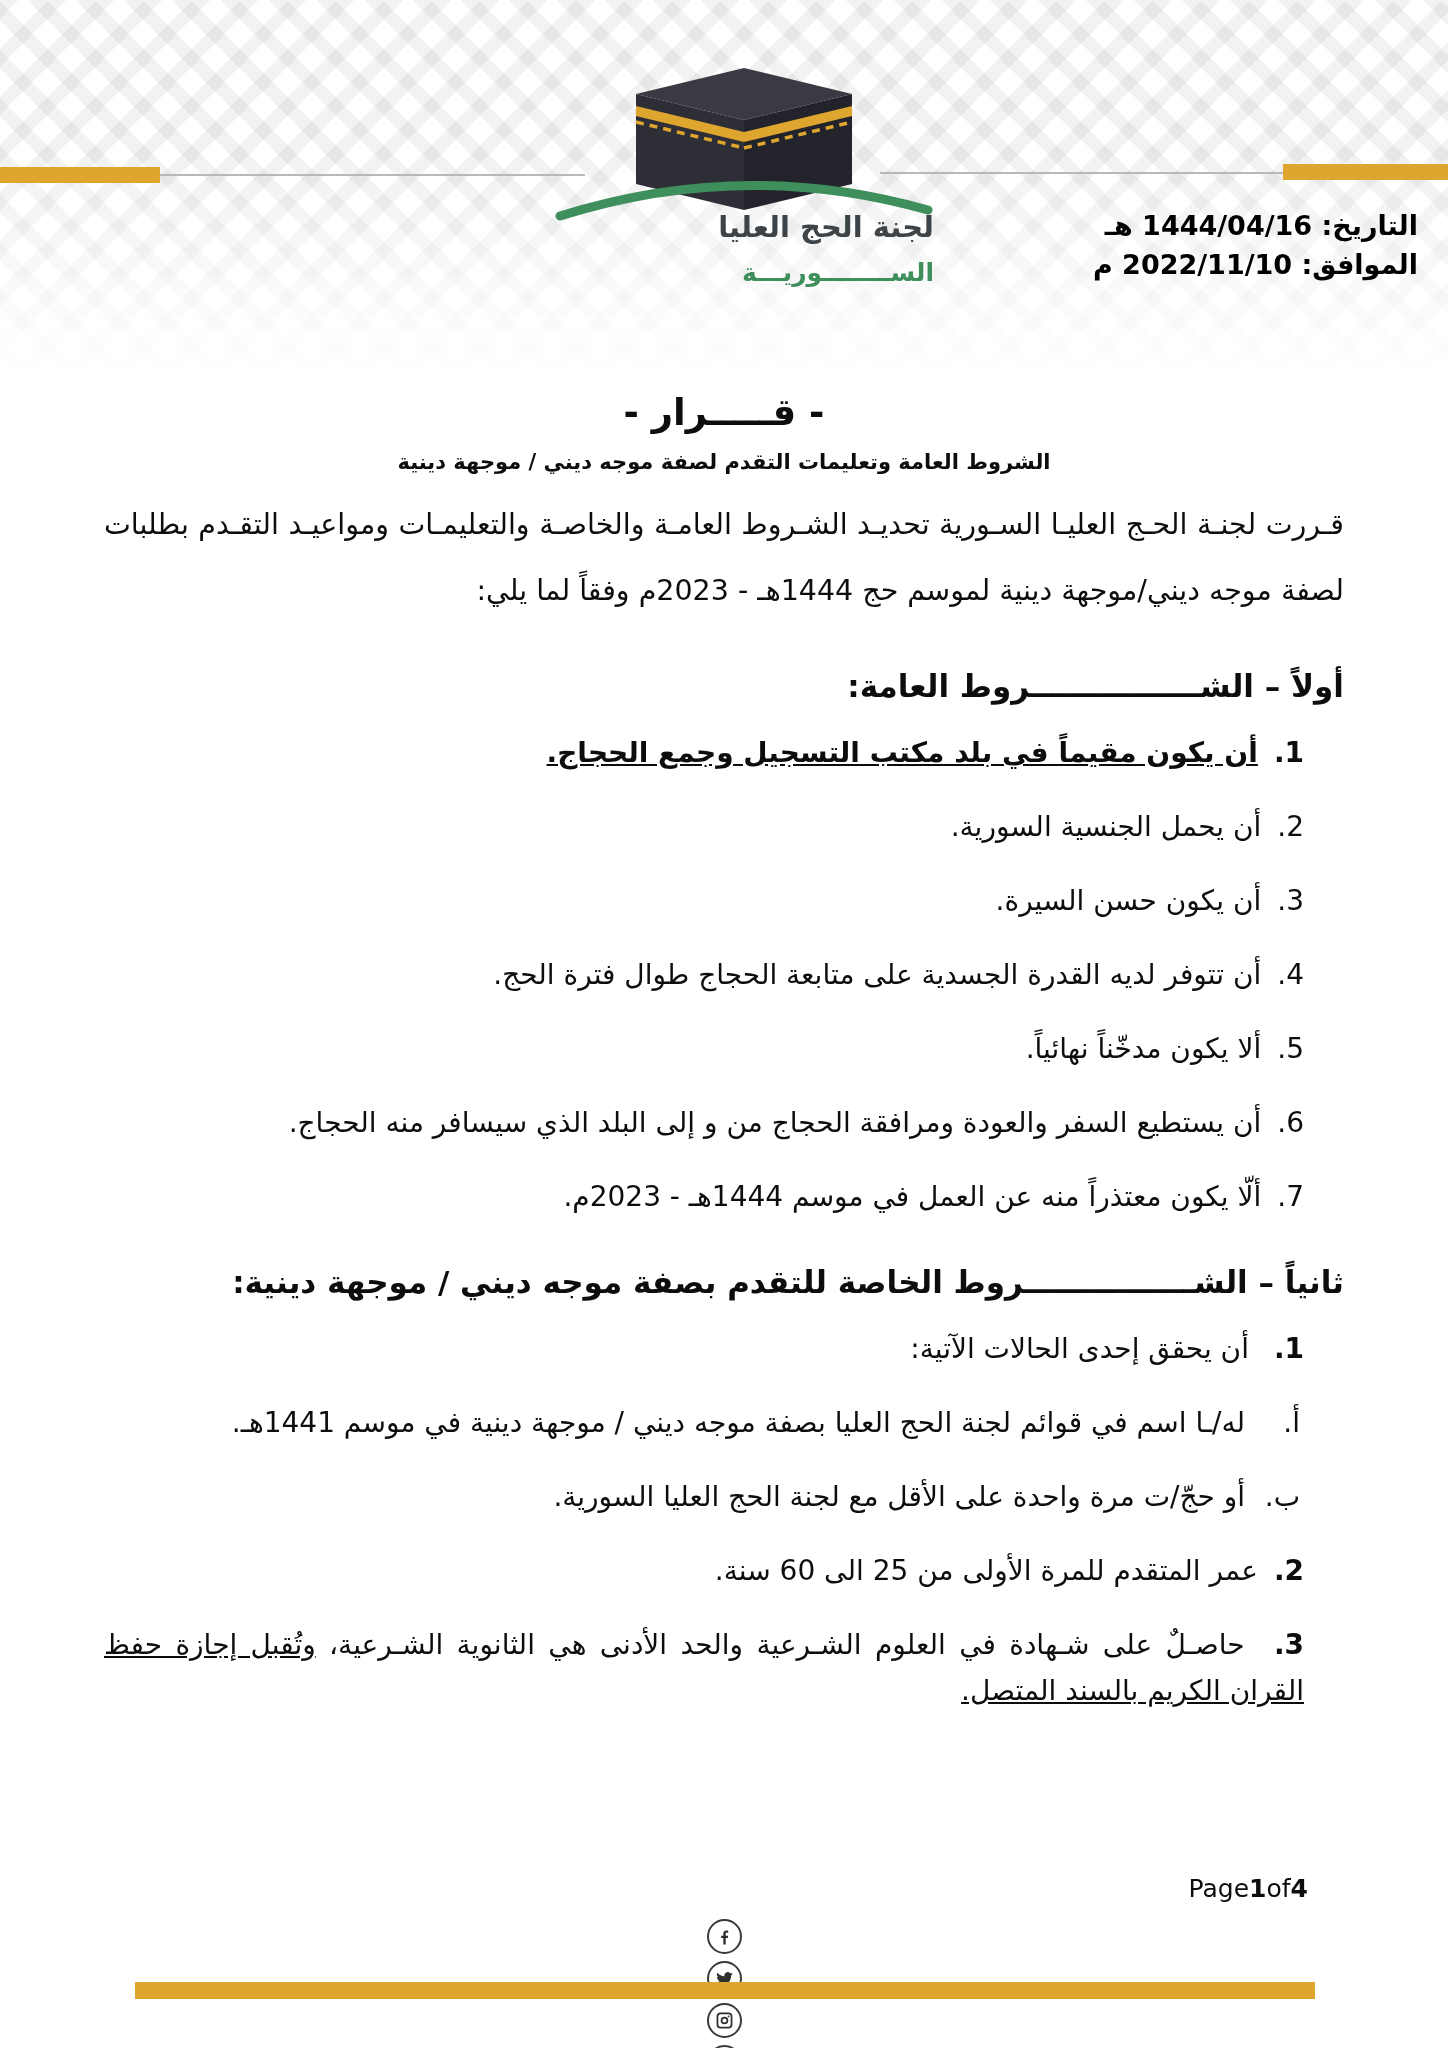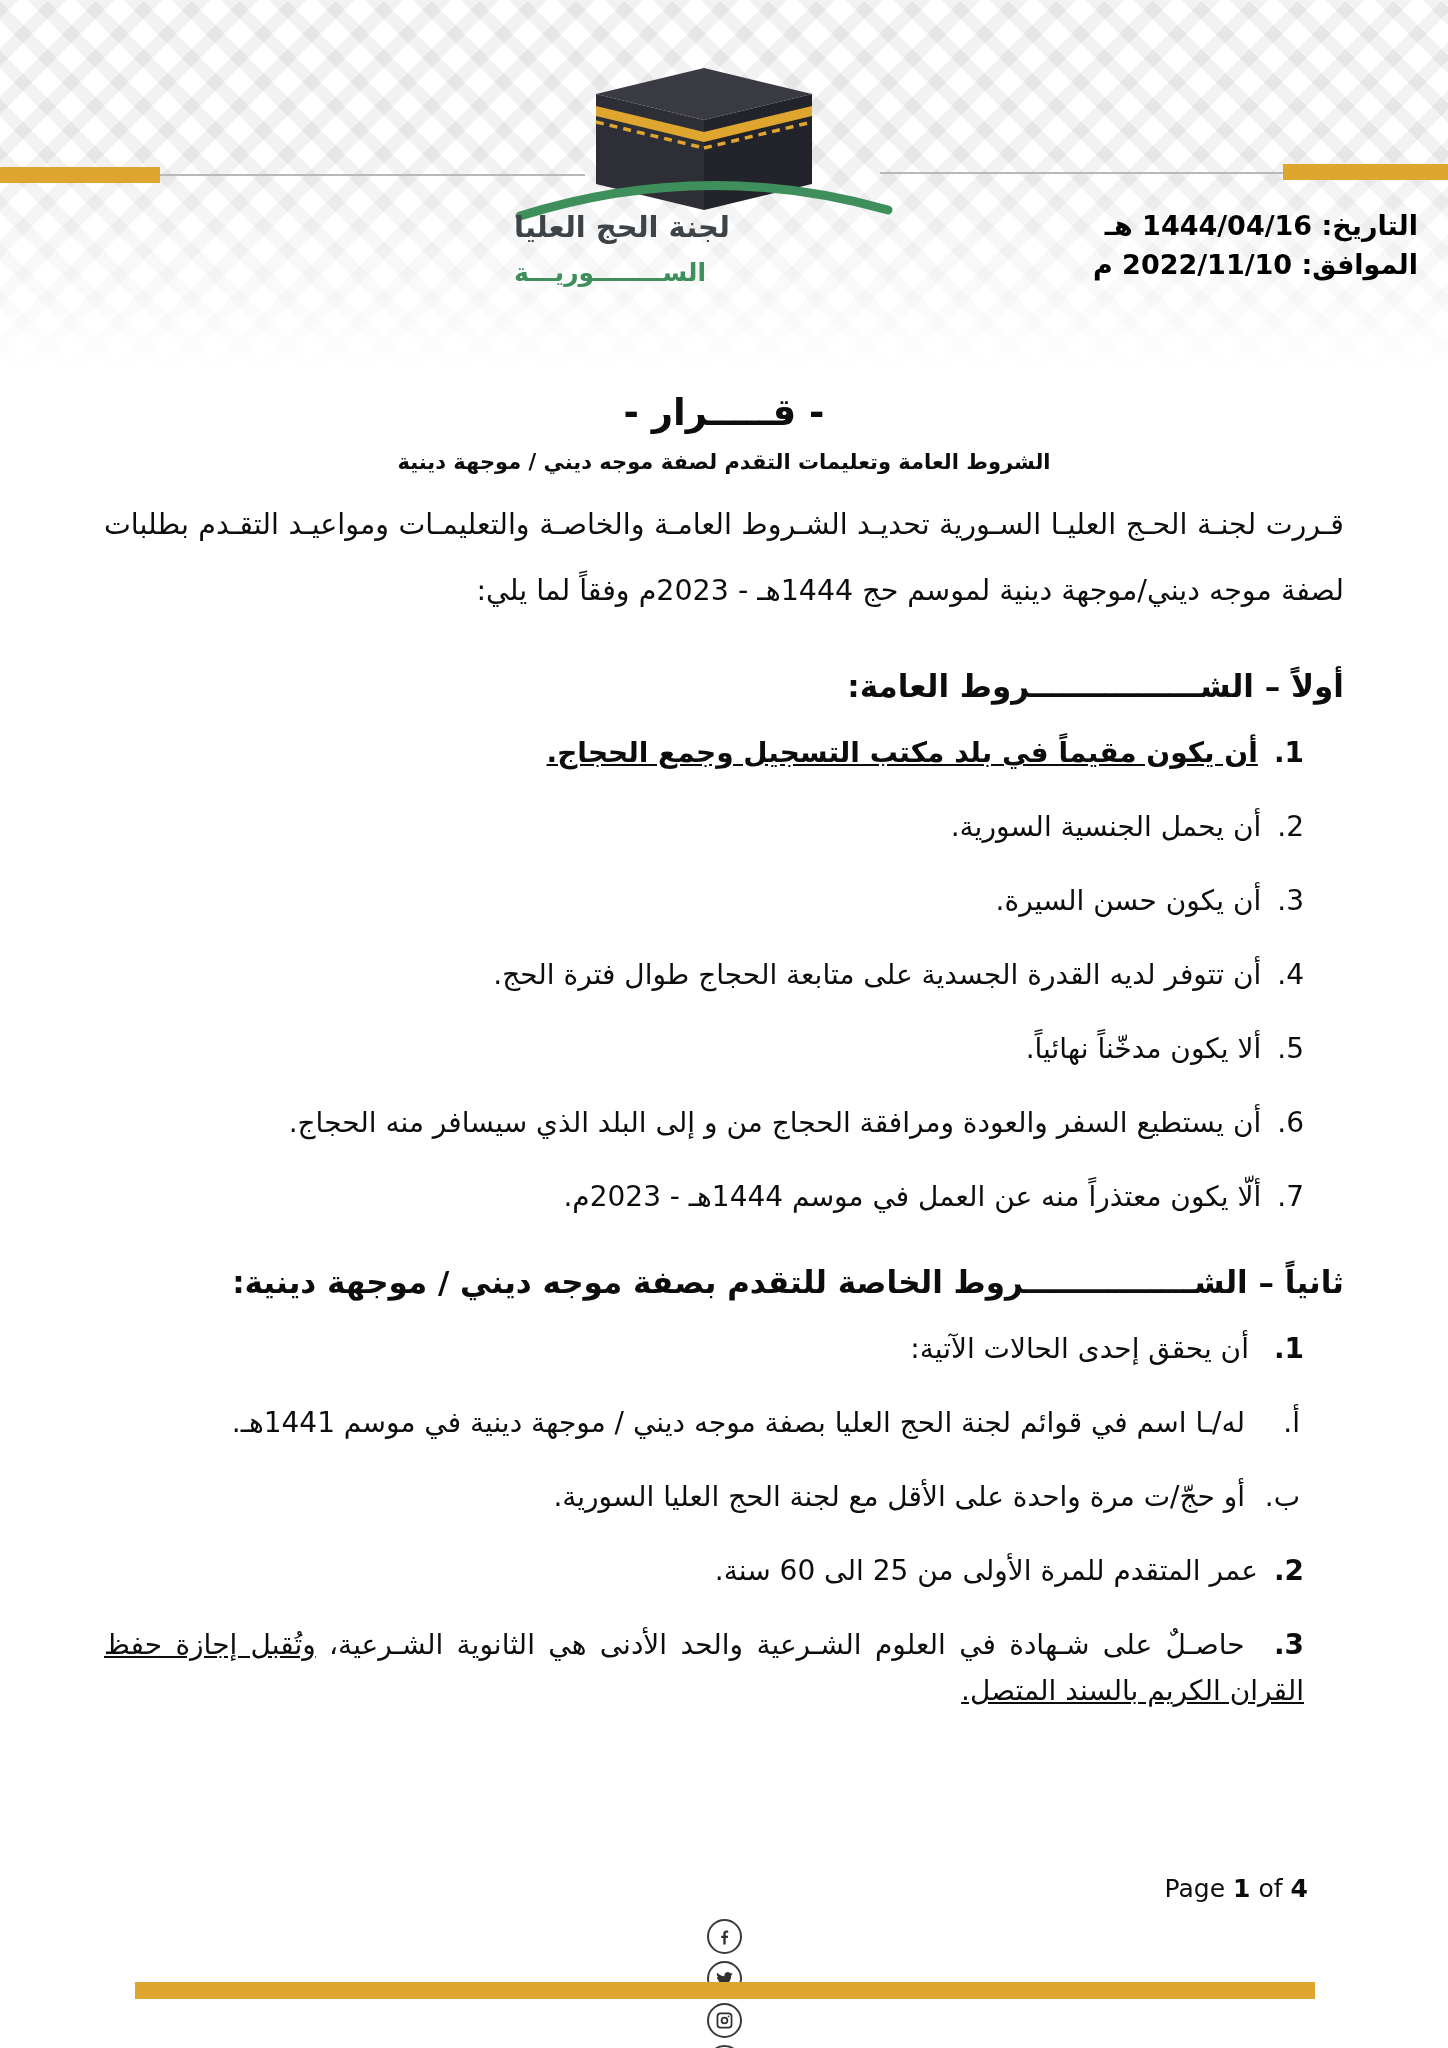--- a/index.html
+++ b/index.html
@@ -15,21 +15,21 @@
   .pattern::after { content:""; position:absolute; inset:0;
     background:linear-gradient(180deg, rgba(255,255,255,0) 0%, rgba(255,255,255,0) 40%, #ffffff 92%); }
 
   
   .gold-bar-left  { position:absolute; top:167px; left:0;  width:160px; height:16px; background:#DEA62E; }
   .gold-bar-right { position:absolute; top:164px; right:0; width:165px; height:16px; background:#DEA62E; }
   .top-line-left  { position:absolute; top:174px; left:160px; width:425px; height:2px; background:#b8b8b8; }
   .top-line-right { position:absolute; top:172px; left:880px; width:403px; height:2px; background:#b8b8b8; }
 
   
-  .logo { position:absolute; top:62px; left:50%; transform:translateX(-50%); text-align:left; width:420px; }
+  .logo { position:absolute; top:62px; left:50%; transform:translateX(-50%); text-align:right; width:420px; }
   .logo-title { font-size:29px; font-weight:bold; color:#3E4347; margin-top:-16px; }
   .logo-sub   { font-size:25px; font-weight:bold; color:#3F8F5C; margin-top:14px; }
 
   
   .ref { position:absolute; top:206px; right:30px; direction:rtl; text-align:right;
          font-weight:bold; font-size:27px; line-height:39px; color:#000; }
 
   
   .content { position:absolute; top:338px; left:104px; right:104px; direction:rtl;margin-top:45px; }
   .doc-title    { text-align:center; font-size:37px; font-weight:bold; margin-top:8px; }
@@ -43,21 +43,21 @@
   ol.cond-list > li::before { content:"." counter(item); direction:ltr; unicode-bidi:isolate;
                       display:inline-block; margin-left:16px; }
   ol.sec2 > li::before { font-weight:bold; }
   .li-emphasis { font-weight:bold; text-decoration:underline; }
   .sub-item { margin-top:28px; padding-right:4px; }
   .sub-marker { display:inline-block; min-width:46px; }
   u { text-decoration:underline; }
 
   
   .page-num { position:absolute; top:1874px; right:140px; direction:ltr;
-              font-size:25px; display:flex; gap:8px; align-items:baseline; }
+              font-size:25px; display:flex; gap:0; align-items:baseline; }
   .page-num .b { font-weight:bold; }
   .social { position:absolute; top:1919px; left:0; right:0; direction:ltr;
             display:flex; justify-content:center; align-items:center; gap:7px;flex-direction:column; }
   .icon-circle { width:35px; height:35px; border:2.5px solid #3a3a3a; border-radius:50%;
                  display:flex; align-items:center; justify-content:center; background:#fff; }
   .icon-circle svg { width:19px; height:19px; fill:#2f2f2f; }
   .handle { font-size:28px; color:#333; margin-left:6px; letter-spacing:.5px; }
   .bottom-bar { position:absolute; top:1982px; left:135px; width:1180px; height:17px; background:#DEA62E; }
 </style>
 </head>

